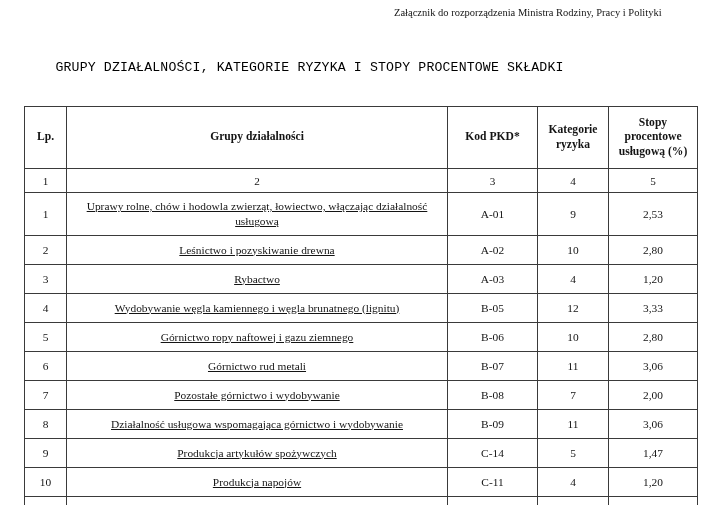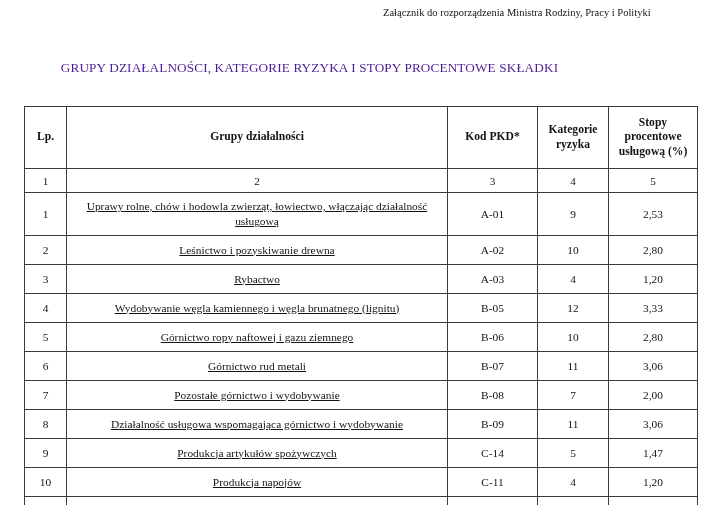--- a/index.html
+++ b/index.html
@@ -12,41 +12,42 @@
     height: 505px;
     overflow: hidden;
     font-family: "Liberation Serif", "DejaVu Serif", serif;
     color: #1a1a1a;
     position: relative;
   }
 
   
   .doc-ref {
     position: absolute;
-    left: 383px;
+    left: 394px;
     top: 4px;
     width: 300px;
     font-size: 10.5px;
     line-height: 17px;
     text-align: left;
     color: #141414;
   }
   .doc-ref div { white-space: nowrap; }
 
   
   .doc-title {
     position: absolute;
     left: 0;
     top: 58px;
     width: 619px;
     text-align: center;
     font-size: 13.2px;
     line-height: 19px;
     letter-spacing: 0.15px;
-    color: #4c1d95;
+    color: #000000;
+    font-family: Liberation Mono, monospace;
   }
   .doc-title div { white-space: nowrap; }
 
   
   .table-wrap {
     position: absolute;
     left: 24px;
     top: 106px;
     width: 673px;
   }

